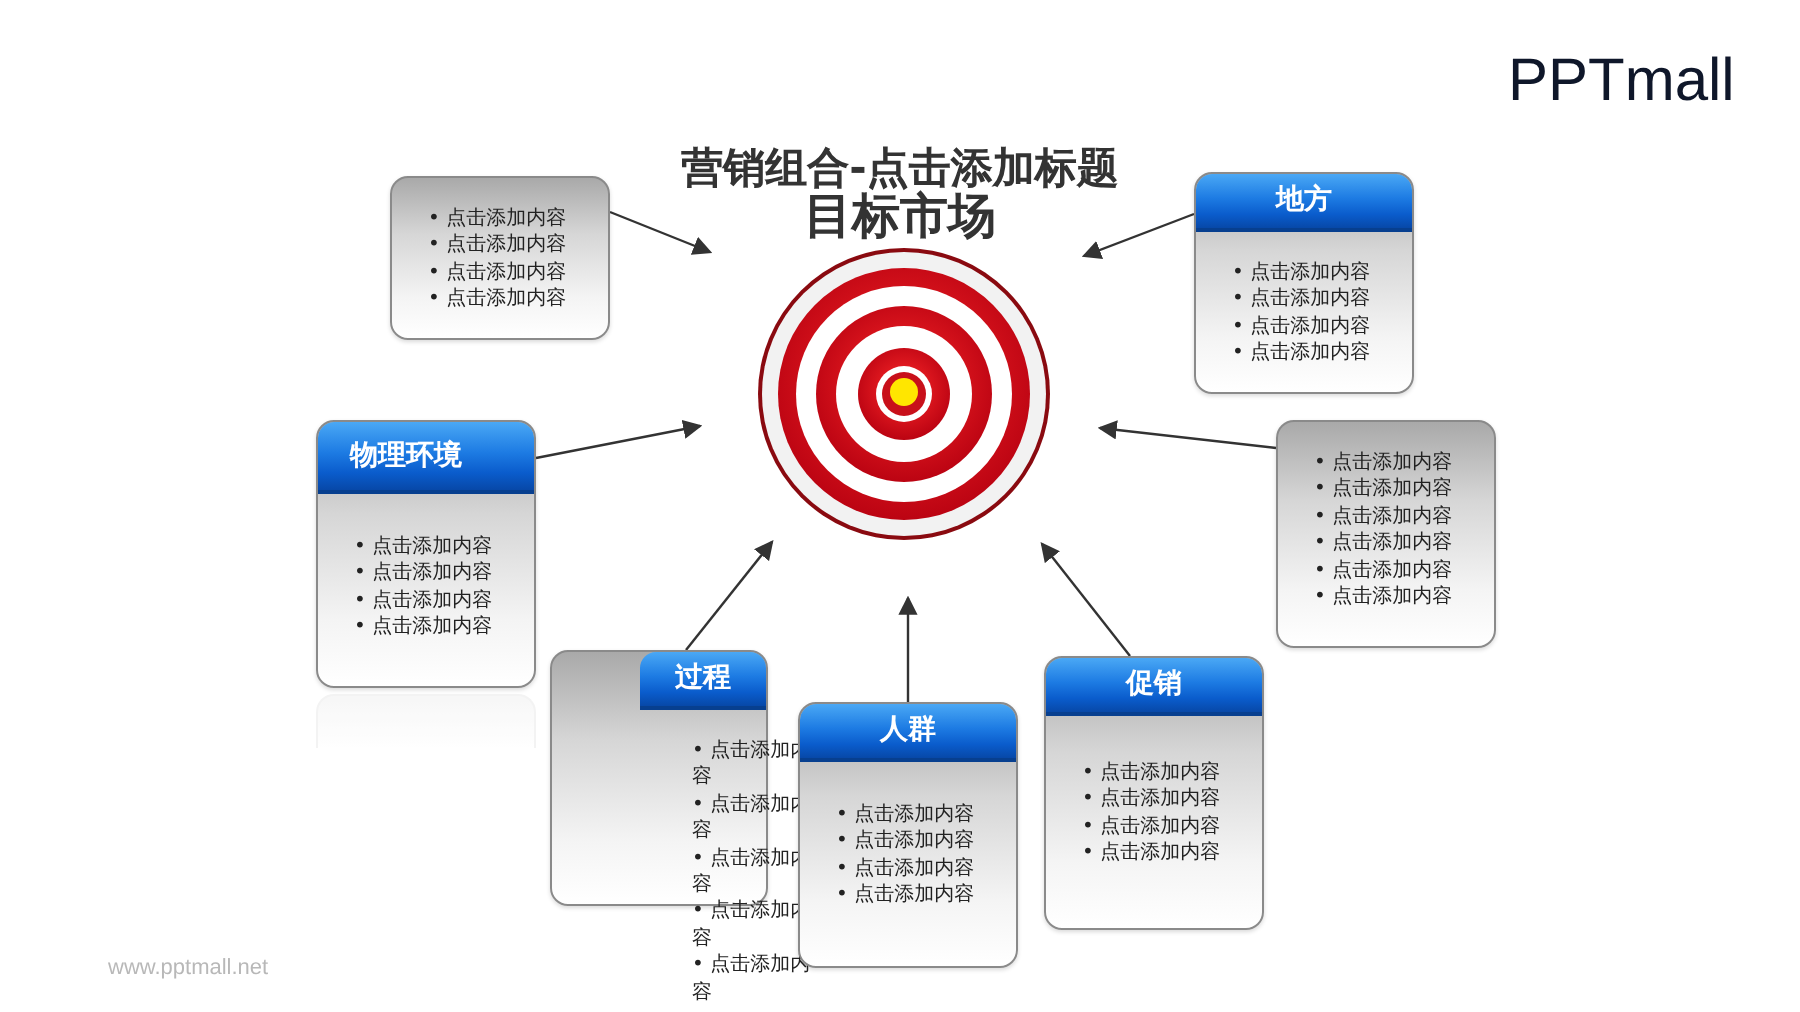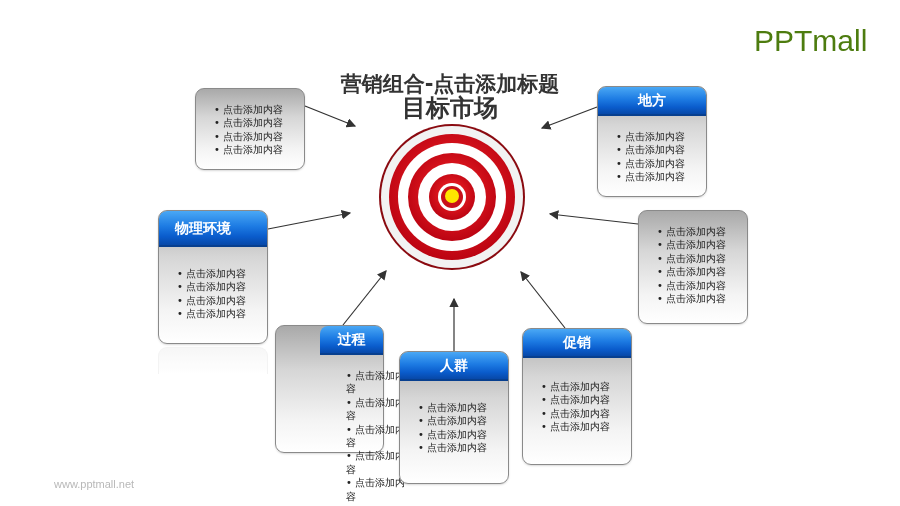--- a/index.html
+++ b/index.html
@@ -10,21 +10,21 @@
   }
   .title {
     position: absolute; left: 0; width: 900px; top: 22px;
     text-align: center; font-size: 21px; font-weight: bold; color: #333333;
     letter-spacing: 0px;
     margin-top: 48px;
   }
   .logo {
     position: absolute; left: 754px; top: 24px;
     font-family: "Liberation Sans", sans-serif;
-    font-size: 30px; color: #4d7c0f; letter-spacing: 0px; font-weight: normal;
+    font-size: 30px; color: #0f172a; letter-spacing: 0px; font-weight: normal;
   }
   .footer-url {
     position: absolute; left: 54px; top: 478px;
     font-size: 11px; color: #b8b8b8;
     font-family: "Liberation Sans", sans-serif;
   }
   svg.connectors { position: absolute; left: 0; top: 0; }
 
   .target {
     position: absolute; left: 378px; top: 123px; width: 148px; height: 148px;

